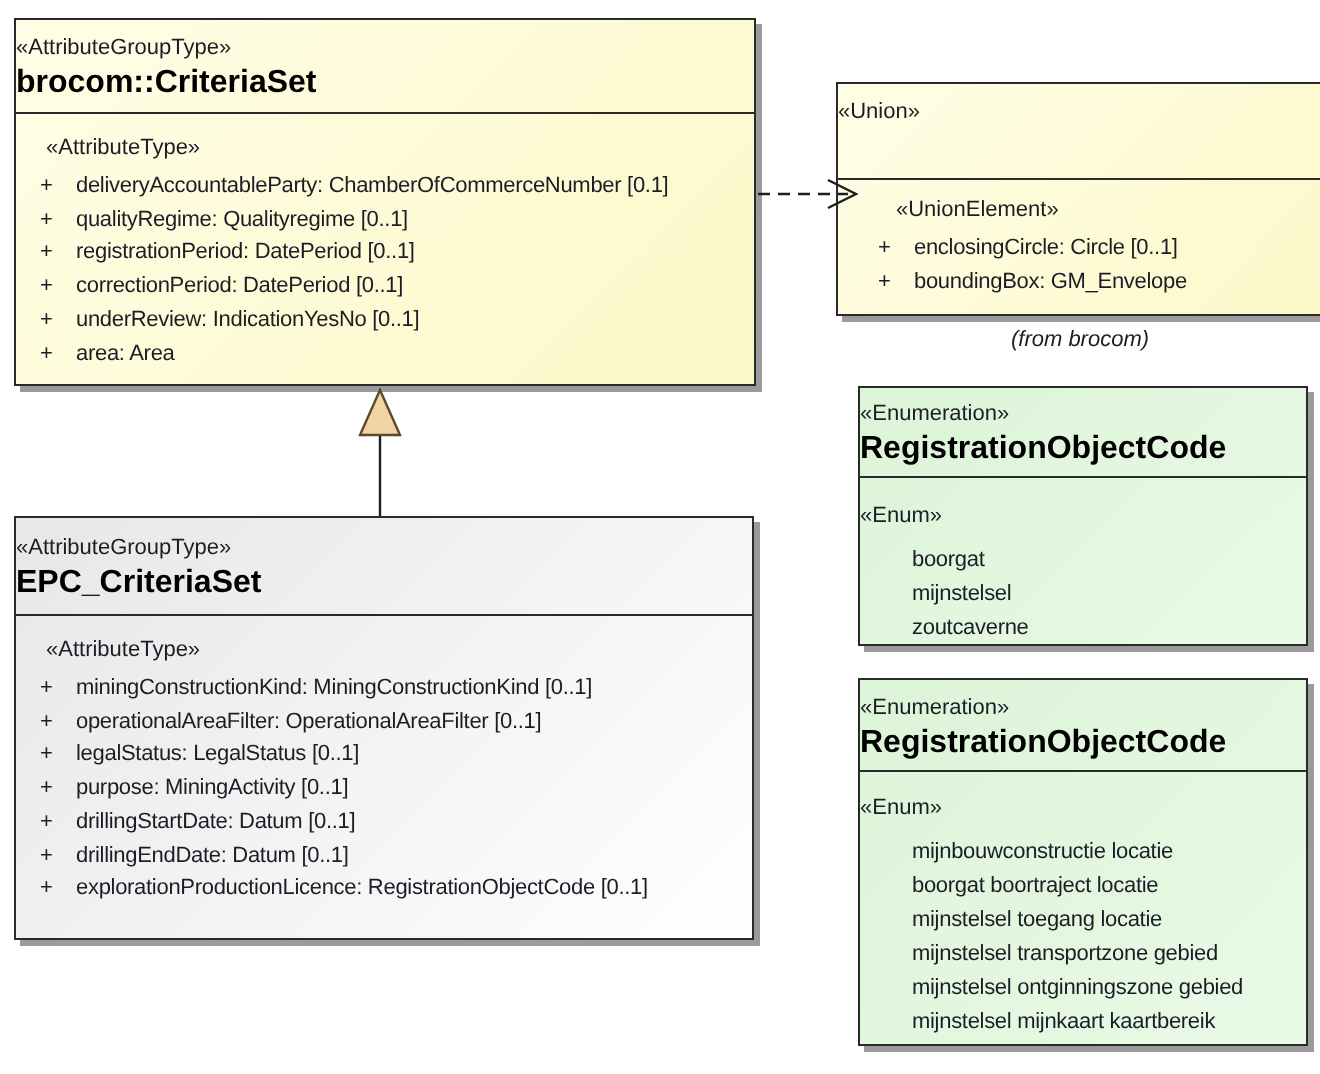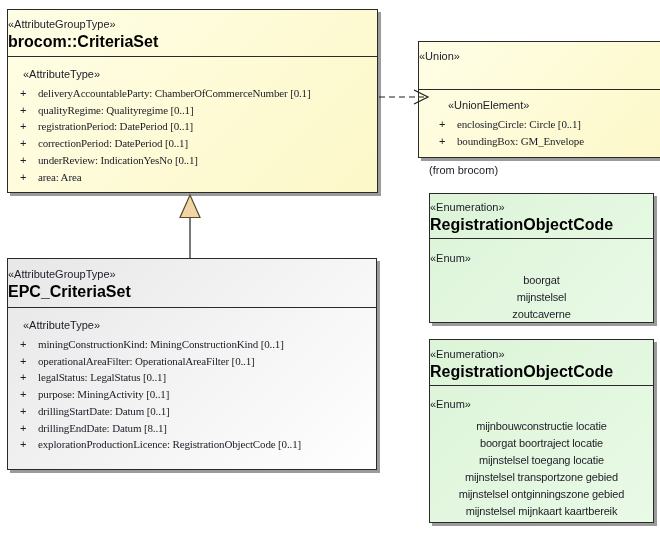--- a/index.html
+++ b/index.html
@@ -33,31 +33,33 @@
     padding: 0 0 2px 15px;
     line-height: 17px;
   }
   .attr-row {
     display: flex;
     line-height: 16.7px;
     letter-spacing: -0.15px;
     white-space: nowrap;
   }
   .attr-vis { width: 18px; padding-left: 12px; flex: 0 0 auto; }
-  .attr-text { flex: 1 1 auto; overflow: hidden; font-family: Liberation Serif, serif; }
+  .attr-text { flex: 1 1 auto; overflow: hidden; }
   .enum-row {
+    padding-left: 26px;
     line-height: 17px;
     letter-spacing: -0.15px;
     white-space: nowrap;
-    text-align: center;
   }
   .enum-section { padding: 0 0 5px 0; line-height: 17px; }
   .caption {
     position: absolute;
+    font-style: italic;
     font-size: 11px;
+    text-align: center;
     color: #1c1c26;
   }
   svg.connectors {
     position: absolute; left: 0; top: 0;
     width: 660px; height: 537px;
     pointer-events: none;
   }
 </style>
 </head>
 <body>
@@ -166,21 +168,21 @@
     <div class="attr-row">
       <span class="attr-vis">+</span>
       <span class="attr-text">purpose: MiningActivity [0..1]</span>
     </div>
     <div class="attr-row">
       <span class="attr-vis">+</span>
       <span class="attr-text">drillingStartDate: Datum [0..1]</span>
     </div>
     <div class="attr-row">
       <span class="attr-vis">+</span>
-      <span class="attr-text">drillingEndDate: Datum [8..1]</span>
+      <span class="attr-text">drillingEndDate: Datum [0..1]</span>
     </div>
     <div class="attr-row">
       <span class="attr-vis">+</span>
       <span class="attr-text">explorationProductionLicence: RegistrationObjectCode [0..1]</span>
     </div>
   </div>
 </div>
 
 <svg class="connectors" viewBox="0 0 660 537">
   

